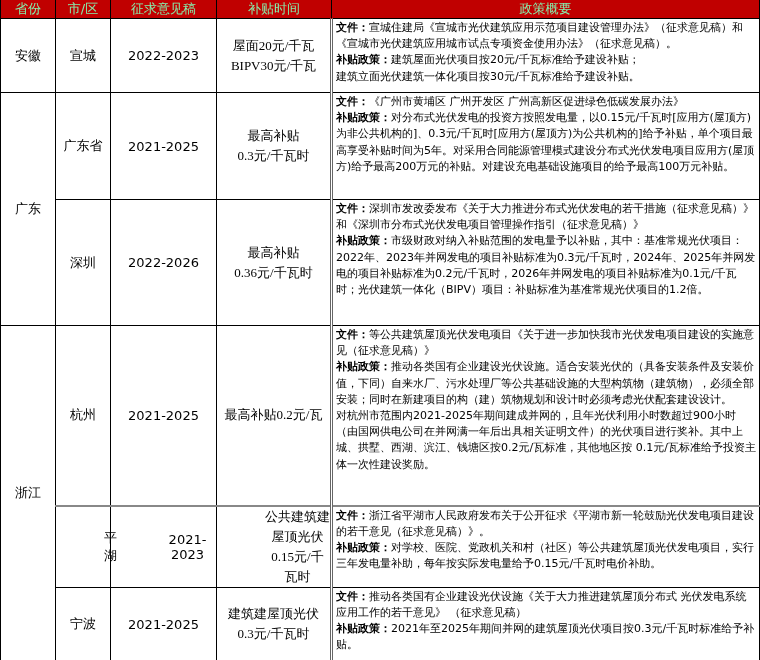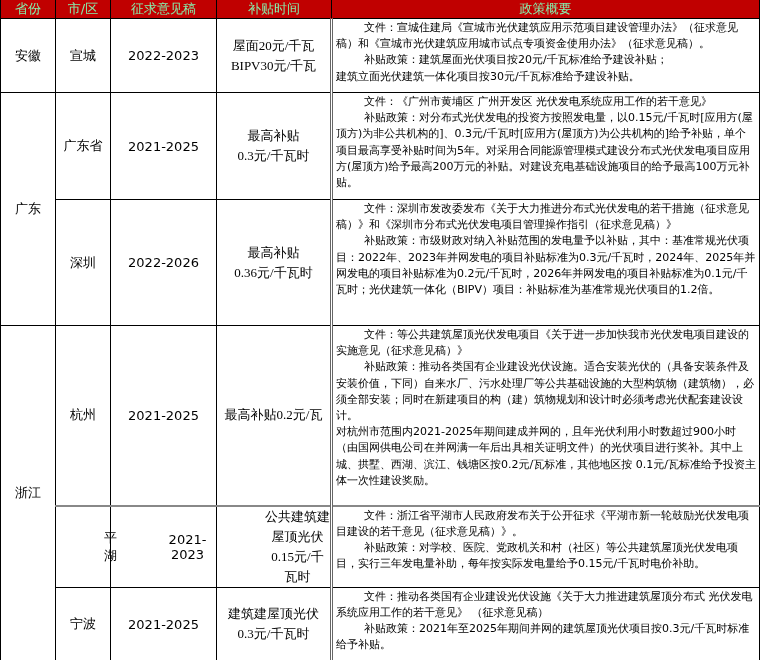--- a/index.html
+++ b/index.html
@@ -1,21 +1,21 @@
 <!DOCTYPE html>
 <html><head>
 <meta charset="utf-8">
 <style>
   html, body { margin:0; padding:0; background:#ffffff; }
   body { width:760px; height:660px; overflow:hidden; font-family:"DejaVu Sans","Liberation Sans",sans-serif; color:#000; }
   table { border-collapse:collapse; table-layout:fixed; width:759px; }
   th { background:#c00000; color:#86efac; font-weight:normal; font-size:13px; height:18px; padding:0; border-left:1px solid #000; border-right:1px solid #000; }
   td { border:1px solid #000; font-size:13px; text-align:center; vertical-align:middle; padding:0; }
   td.policy { text-align:left; vertical-align:top; font-size:11px; line-height:16.2px; padding:1px 3px 0 3px; border-left:3px double #666; }
-  .lbl { font-weight:normal;margin-left:28px; }
+  .lbl { font-weight:bold; }
   .amt { line-height:20px;font-family:Liberation Serif, serif; }
   .gray-b { border-top:2px solid #888;padding-left:48px; }
 </style>
 </head>
 <body>
 
 <table>
   <colgroup>
     <col style="width:55px">
       <col style="width:55px">
@@ -51,21 +51,21 @@
 
     <tr style="height:107px">
       <td rowspan="2">广东</td>
       <td>广东省</td>
       <td>2021-2025</td>
       <td class="amt">
         <div>最高补贴</div>
         <div>0.3元/千瓦时</div>
       </td>
       <td class="policy">
-        <span class="lbl">文件：</span><span>《广州市黄埔区 广州开发区 光伏发电系统应用工作的若干意见》</span><br>
+        <span class="lbl">文件：</span><span>《广州市黄埔区 广州开发区 广州高新区促进绿色低碳发展办法》</span><br>
         <span class="lbl">补贴政策：</span><span>对分布式光伏发电的投资方按照发电量，以0.15元/千瓦时[应用方(屋顶方)为非公共机构的]、0.3元/千瓦时[应用方(屋顶方)为公共机构的]给予补贴，单个项目最高享受补贴时间为5年。对采用合同能源管理模式建设分布式光伏发电项目应用方(屋顶方)给予最高200万元的补贴。对建设充电基础设施项目的给予最高100万元补贴。</span>
       </td>
     </tr>
 
     <tr style="height:126px">
       <td>深圳</td>
       <td>2022-2026</td>
       <td class="amt">
         <div>最高补贴</div>
         <div>0.36元/千瓦时</div>

